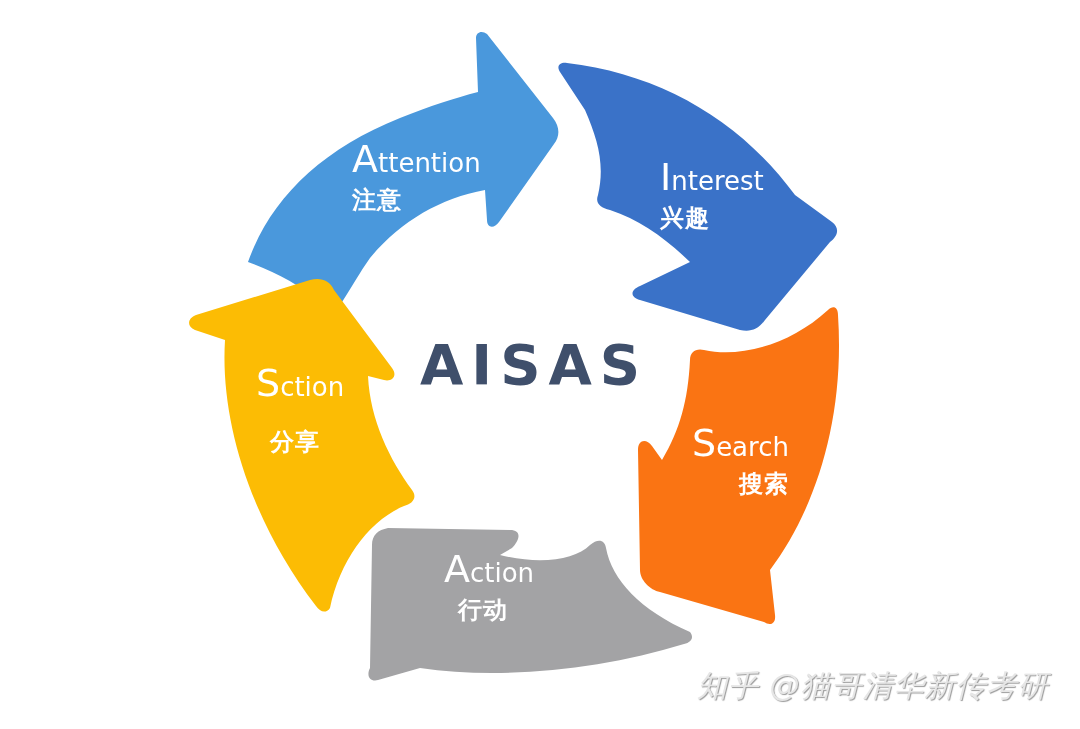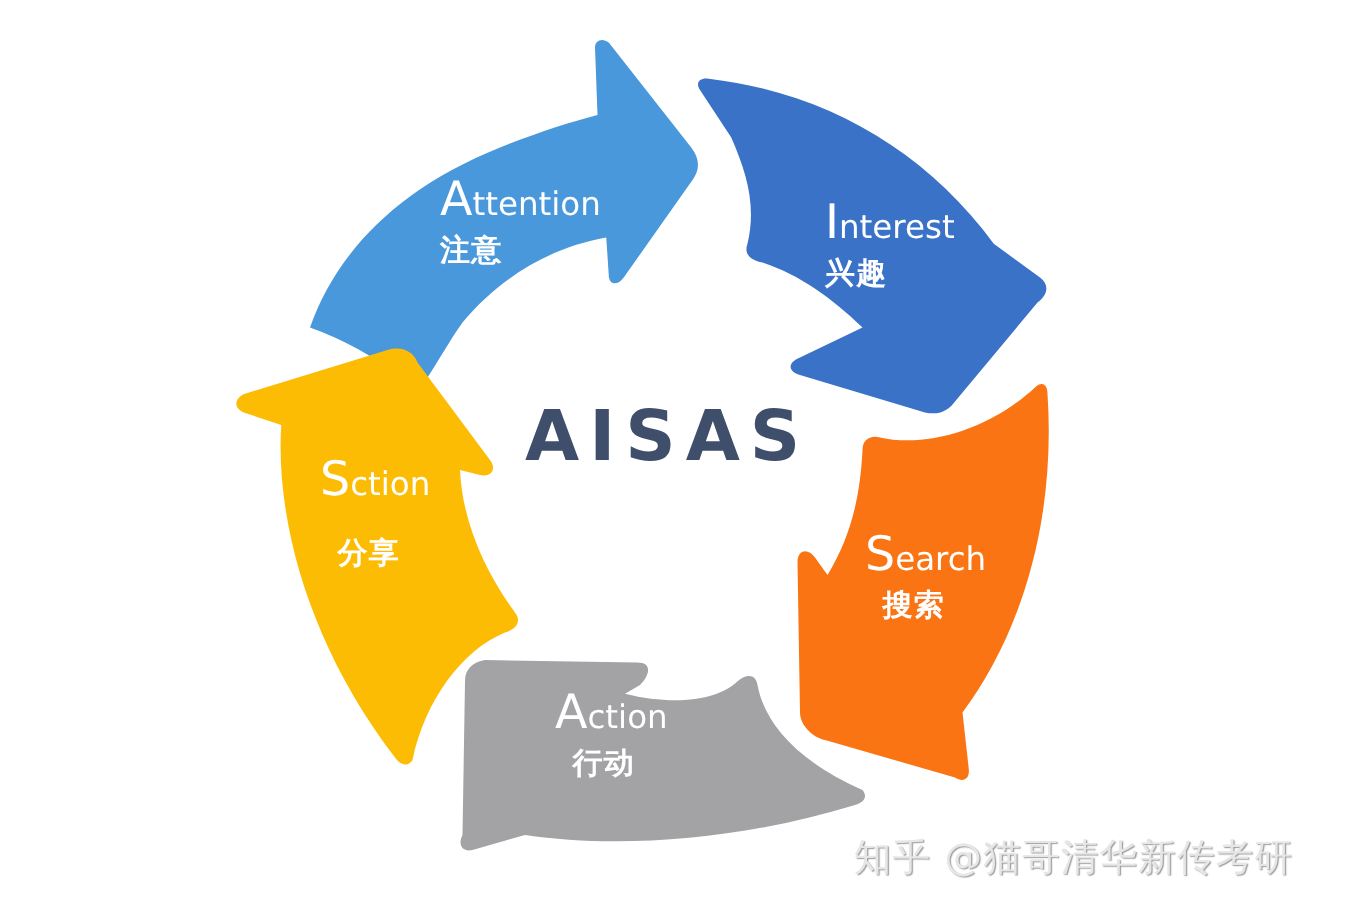--- a/index.html
+++ b/index.html
@@ -12,30 +12,31 @@
   #stage { position: absolute; left: 0; top: 0; width: 1080px; height: 729px; }
   svg.shapes { position: absolute; left: 0; top: 0; }
   .label {
     position: absolute; color: #ffffff; white-space: nowrap;
     font-family: "DejaVu Sans", "Liberation Sans", sans-serif;
   }
   .en { font-size: 26px; letter-spacing: 0px; line-height: 1; }
   .en .cap { font-size: 38px; }
   .cn { font-size: 24px; font-weight: bold; line-height: 1; margin-top: 10px; letter-spacing: 1px; }
   #center-title {
-    position: absolute; left: 420px; top: 322px;
+    position: absolute; left: 420px; top: 337px;
     font-family: "DejaVu Sans", "Liberation Sans", sans-serif;
     font-weight: bold; font-size: 56px; letter-spacing: 8px;
     color: #3f4f6b; line-height: 1;
   }
   #watermark {
-    position: absolute; left: 683px; top: 666px;
+    position: absolute; left: 697px; top: 666px;
     font-size: 30px; color: #e6e6e6; letter-spacing: 1px;
     text-shadow: 1px 1px 1px #9a9a9a;
     font-family: "DejaVu Sans", "Liberation Sans", sans-serif;
+    font-style: italic;
   }
 </style>
 </head>
 <body>
 
 <div id="stage">
 
   <svg class="shapes" width="1080" height="729" viewBox="0 0 1080 729">
 
     <path d="M 248 262
@@ -118,21 +119,21 @@
     <div class="cn">注意</div>
   </div>
 
   <div class="label" style="left:660px; top:158px;">
     <div class="en">
       <span class="cap">I</span><span>nterest</span>
     </div>
     <div class="cn" style="">兴趣</div>
   </div>
 
-  <div class="label" style="left:692px; top:424px;">
+  <div class="label" style="left:692px; top:424px;text-align:right;">
     <div class="en">
       <span class="cap">S</span><span>earch</span>
     </div>
     <div class="cn" style="margin-left:14px;">搜索</div>
   </div>
 
   <div class="label" style="left:444px; top:550px;">
     <div class="en">
       <span class="cap">A</span><span>ction</span>
     </div>

